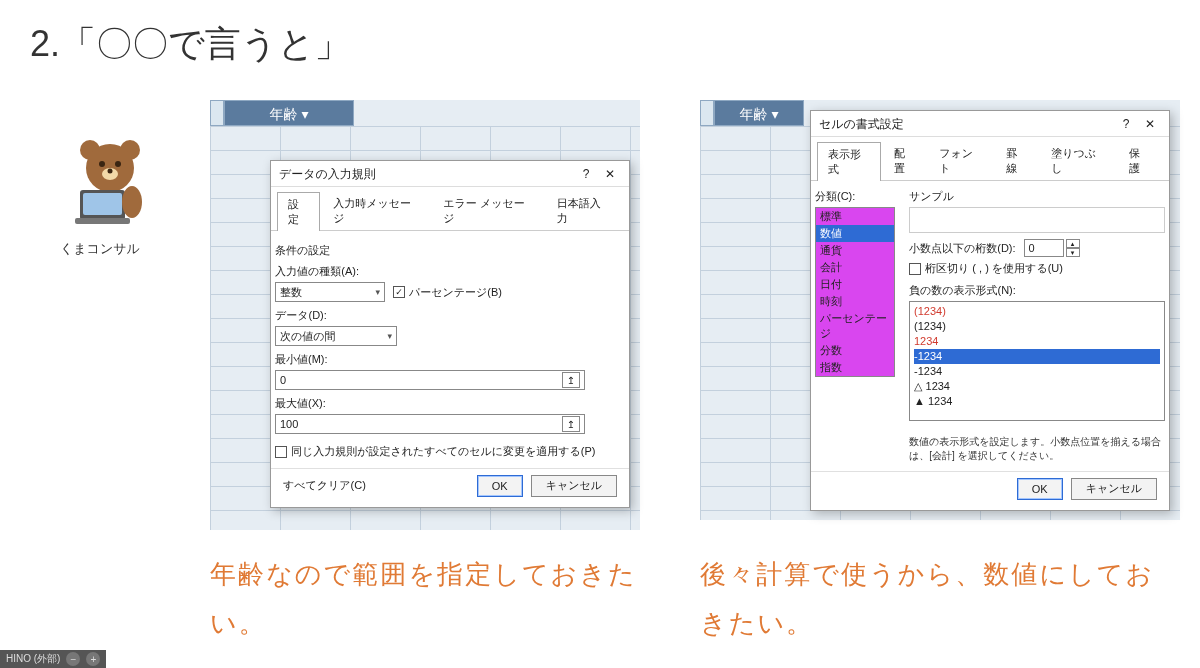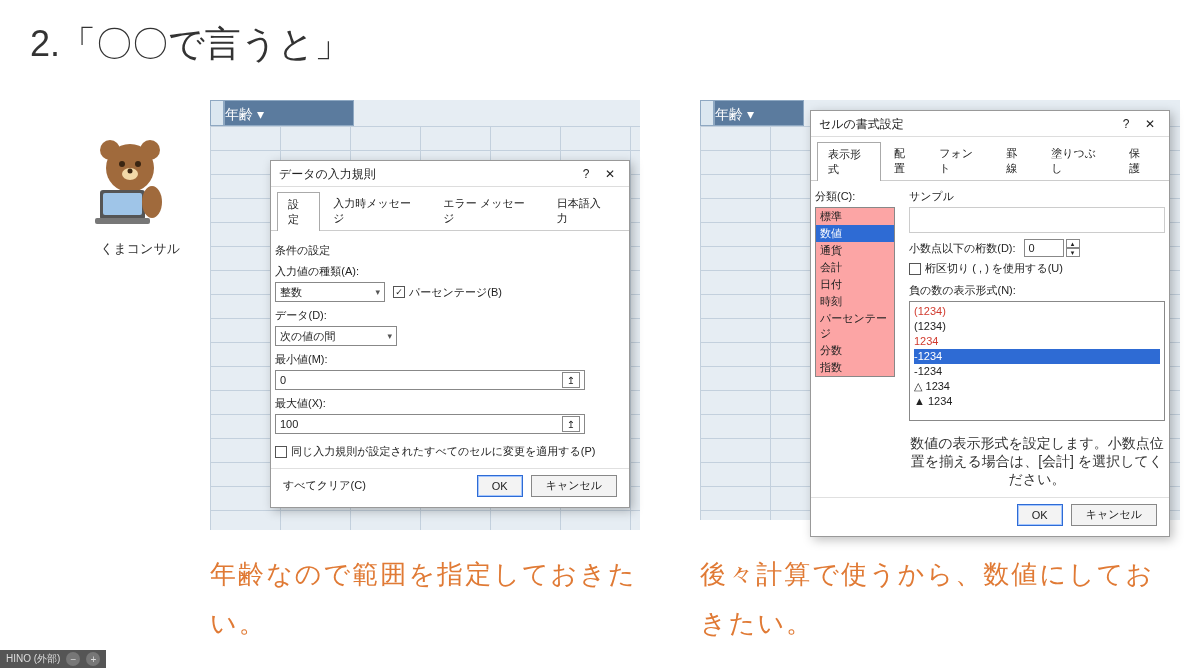--- a/index.html
+++ b/index.html
@@ -18,40 +18,40 @@
     font-size: 36px;
     font-weight: 400;
     color: #333;
   }
   
   .bear-wrap {
     position: absolute;
     top: 130px;
     left: 60px;
     width: 120px;
-    text-align: right;
+    text-align: left;
   }
   .bear-svg { width: 100px; height: 100px; }
   .bear-label { font-size: 13px; color: #333; margin-top: 6px; }
 
   
   .shot {
     position: absolute;
     background: #fff;
   }
   .shot.left { top: 100px; left: 210px; width: 430px; height: 430px; }
   .shot.right { top: 100px; left: 700px; width: 480px; height: 420px; }
 
   .sheet-bg {
     position: absolute; inset: 0;
     background: #e6edf3;
   }
   .col-hdr {
     position: absolute; top: 0; height: 26px;
-    background: #5b7b9e; color: #fff; font-size: 14px; line-height: 26px; text-align: left;
+    background: #5b7b9e; color: #fff; font-size: 14px; line-height: 26px; text-align: center;
     border: 1px solid #8ea8c2;
   }
   .grid-lines {
     position:absolute; top:26px; bottom:0; left:0; right:0;
     background-image:
       linear-gradient(#c3d0dd 1px, transparent 1px);
     background-size: 100% 24px;
   }
   .grid-lines::before{
     content:""; position:absolute; inset:0;
@@ -106,39 +106,39 @@
   .dlg .footer .right-btns { display:flex; gap:8px;}
   .btn {
     border:1px solid #888; background:#f3f3f3; height:22px; padding:0 14px; font-size:11px;
     display:inline-flex; align-items:center;
   }
   .btn.default { border:1px solid #2e6bd4; box-shadow: inset 0 0 0 1px #a3c6ff;}
 
   
   .cat-list {
     border:1px solid #888; width:80px; height:170px; font-size:11px; overflow:hidden;
-    background:#fca5a5;
+    background:#d946ef;
   }
   .cat-list div { padding:1px 4px; }
   .cat-list .sel-item { background:#2e6bd4; color:#fff;}
   .neg-list {
     border:1px solid #888; height:120px; background:#fff; font-size:11px; padding:2px 4px;
     overflow-y:auto; margin-top:2px;
   }
   .neg-list div { line-height:15px; }
   .neg-red { color:#d13a2e; }
   .neg-sel { background:#2e6bd4; color:#fff; }
   .spinner {
     display:inline-flex; align-items:center;
   }
   .spinner .num { border:1px solid #888; width:40px; height:18px; display:inline-flex;align-items:center; padding:0 4px; font-size:11px;}
   .spinner .spbtns { display:flex; flex-direction:column; margin-left:2px;}
   .spinner .spbtns span{ border:1px solid #888; width:14px; height:9px; font-size:7px; display:flex;align-items:center;justify-content:center;}
   .sample-box { border:1px solid #ccc; background:#fff; height:26px; margin:2px 0 6px;}
-  .hint { font-size:14px; color:#333; margin-top:14px;text-align:center;}
+  .hint { font-size:10px; color:#333; margin-top:14px;}
 
   .caption {
     position:absolute;
     font-size: 26px;
     color: #e07a35;
     line-height: 1.9;
     letter-spacing: 0.08em;
   }
   .caption.left { top: 550px; left: 210px; width:440px;}
   .caption.right { top: 550px; left: 700px; width:480px;}

